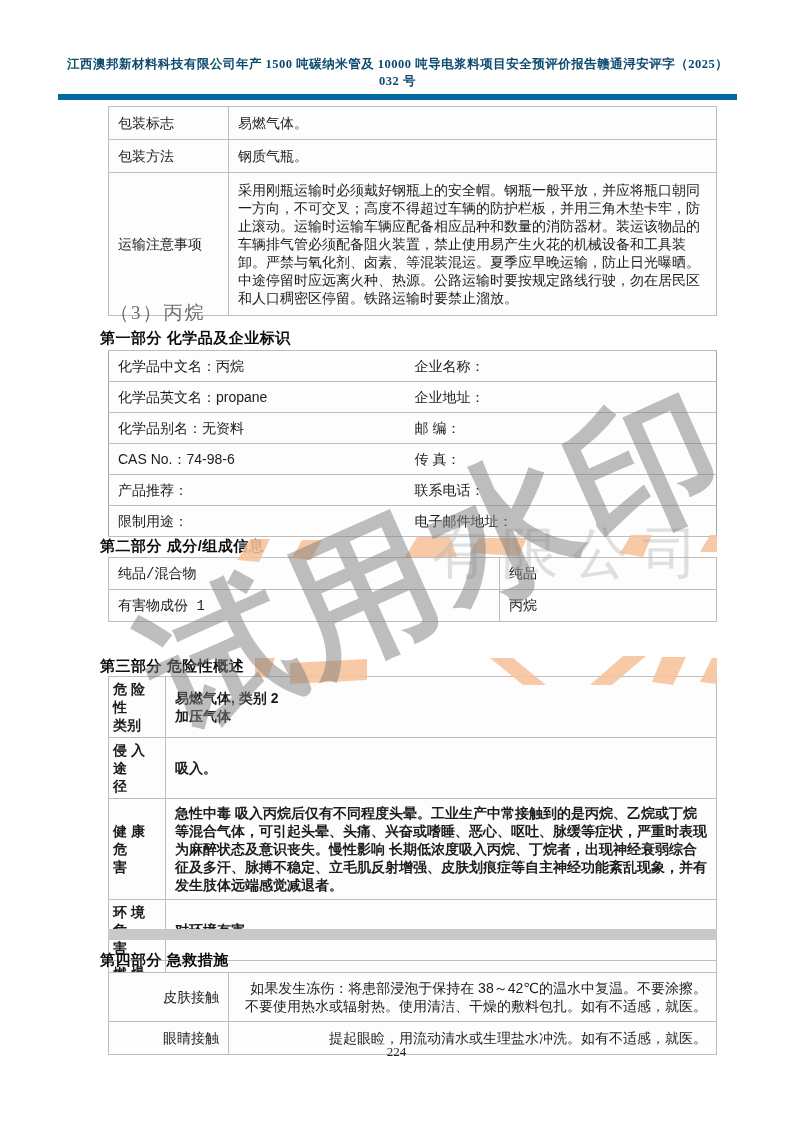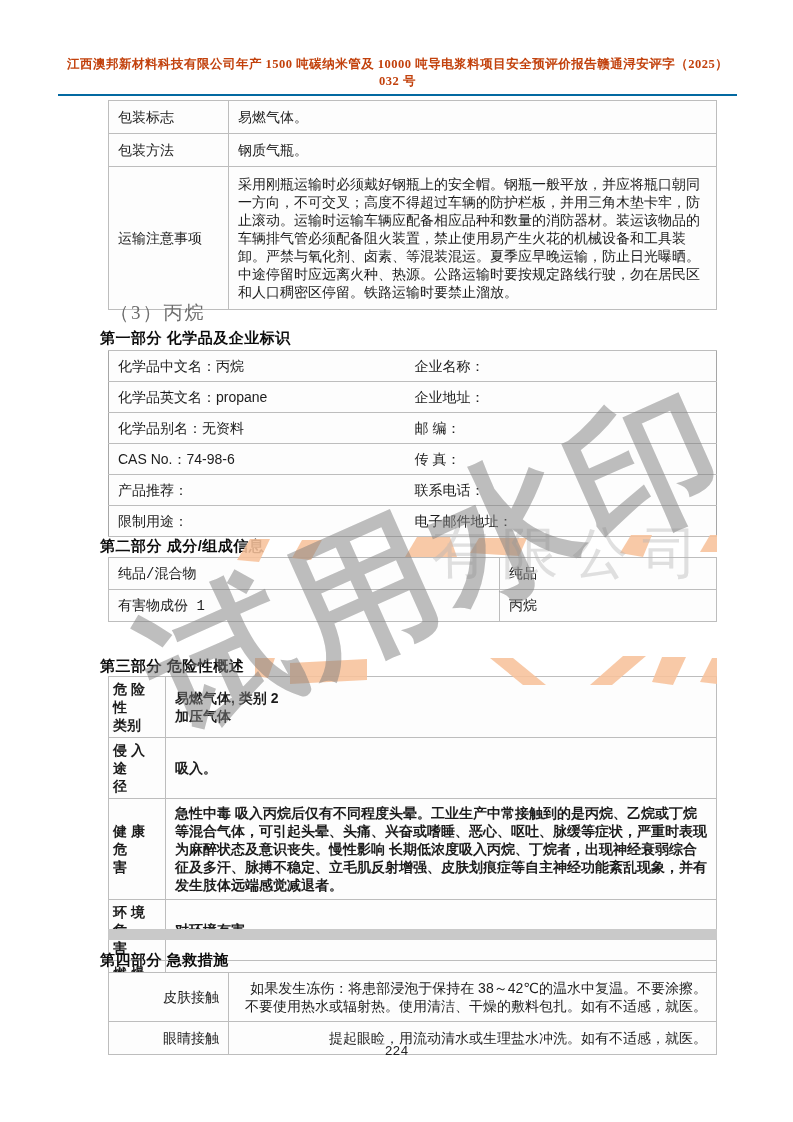--- a/index.html
+++ b/index.html
@@ -5,22 +5,22 @@
   html,body{margin:0;padding:0;background:#e9e9e9;}
   .page{
     position:relative;width:793px;height:1122px;background:#ffffff;
     margin:0 auto;overflow:hidden;
     font-family:"Liberation Sans","DejaVu Sans",sans-serif;color:#1c1c1c;
   }
   
   .hdr{
     position:absolute;left:58px;right:56px;top:56px;
     text-align:center;font-family:"Liberation Serif","DejaVu Serif",serif;
-    font-weight:bold;font-size:12.5px;letter-spacing:.5px;color:#c2410c;
-    border-bottom:2px solid #0369a1;padding-bottom:4px;
+    font-weight:bold;font-size:12.5px;letter-spacing:.5px;color:#0c4a6e;
+    border-bottom:6px solid #0369a1;padding-bottom:4px;
   }
   
   .tbl{
     position:absolute;left:108px;width:609px;border-collapse:collapse;
     background:#fdfdfd;table-layout:fixed;
   }
   .tbl td{
     border:1px solid #bdbdbd;padding:5px 9px;font-size:14px;line-height:18px;
     vertical-align:middle;color:#1c1c1c;word-break:break-all;
   }
@@ -48,31 +48,31 @@
   }
   .wm-faint{
     left:432px;top:516px;font-size:56px;font-weight:normal;letter-spacing:14px;
     color:rgba(180,180,180,0.42);white-space:nowrap;
   }
   .wm-strip{
     left:108px;top:929px;width:609px;height:11px;background:#c9c9c9;z-index:5;
   }
   .pgnum{
     position:absolute;left:0;right:0;top:1044px;text-align:center;
-    font-family:Liberation Mono, monospace;font-size:13px;color:#222;
+    font-family:Liberation Serif, serif;font-size:13px;color:#222;
   }
 </style>
 </head>
 <body>
 
 <div class="page">
 
   <div class="hdr">江西澳邦新材料科技有限公司年产 1500 吨碳纳米管及 10000 吨导电浆料项目安全预评价报告赣通浔安评字（2025）032 号</div>
 
-  <table class="tbl" style="top:100px;border-radius:6px;">
+  <table class="tbl" style="top:106px;border-radius:6px;">
     <colgroup>
         <col style="width:120px">
         <col>
       </colgroup>
     <tbody>
         <tr>
       <td style="height:22px">包装标志</td>
       <td>易燃气体。</td>
     </tr>
     <tr>

